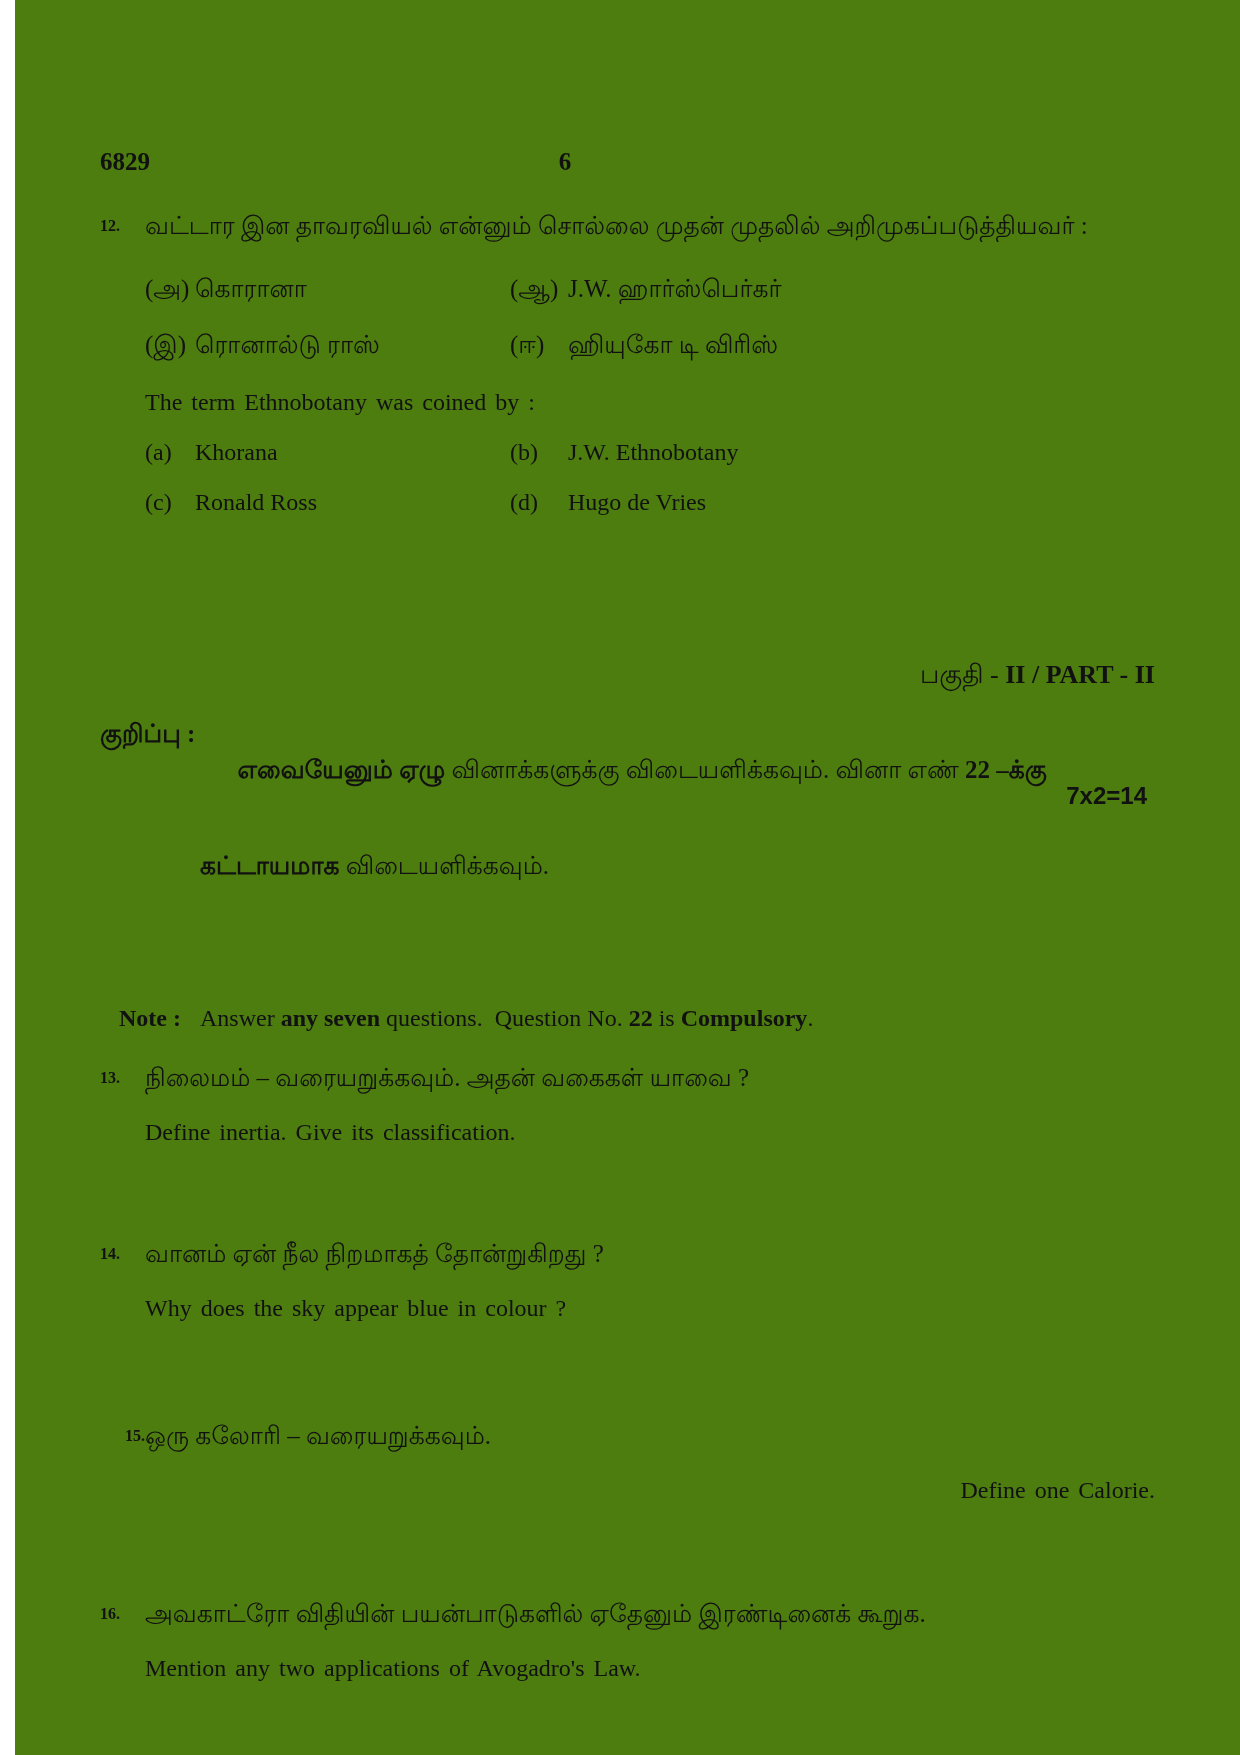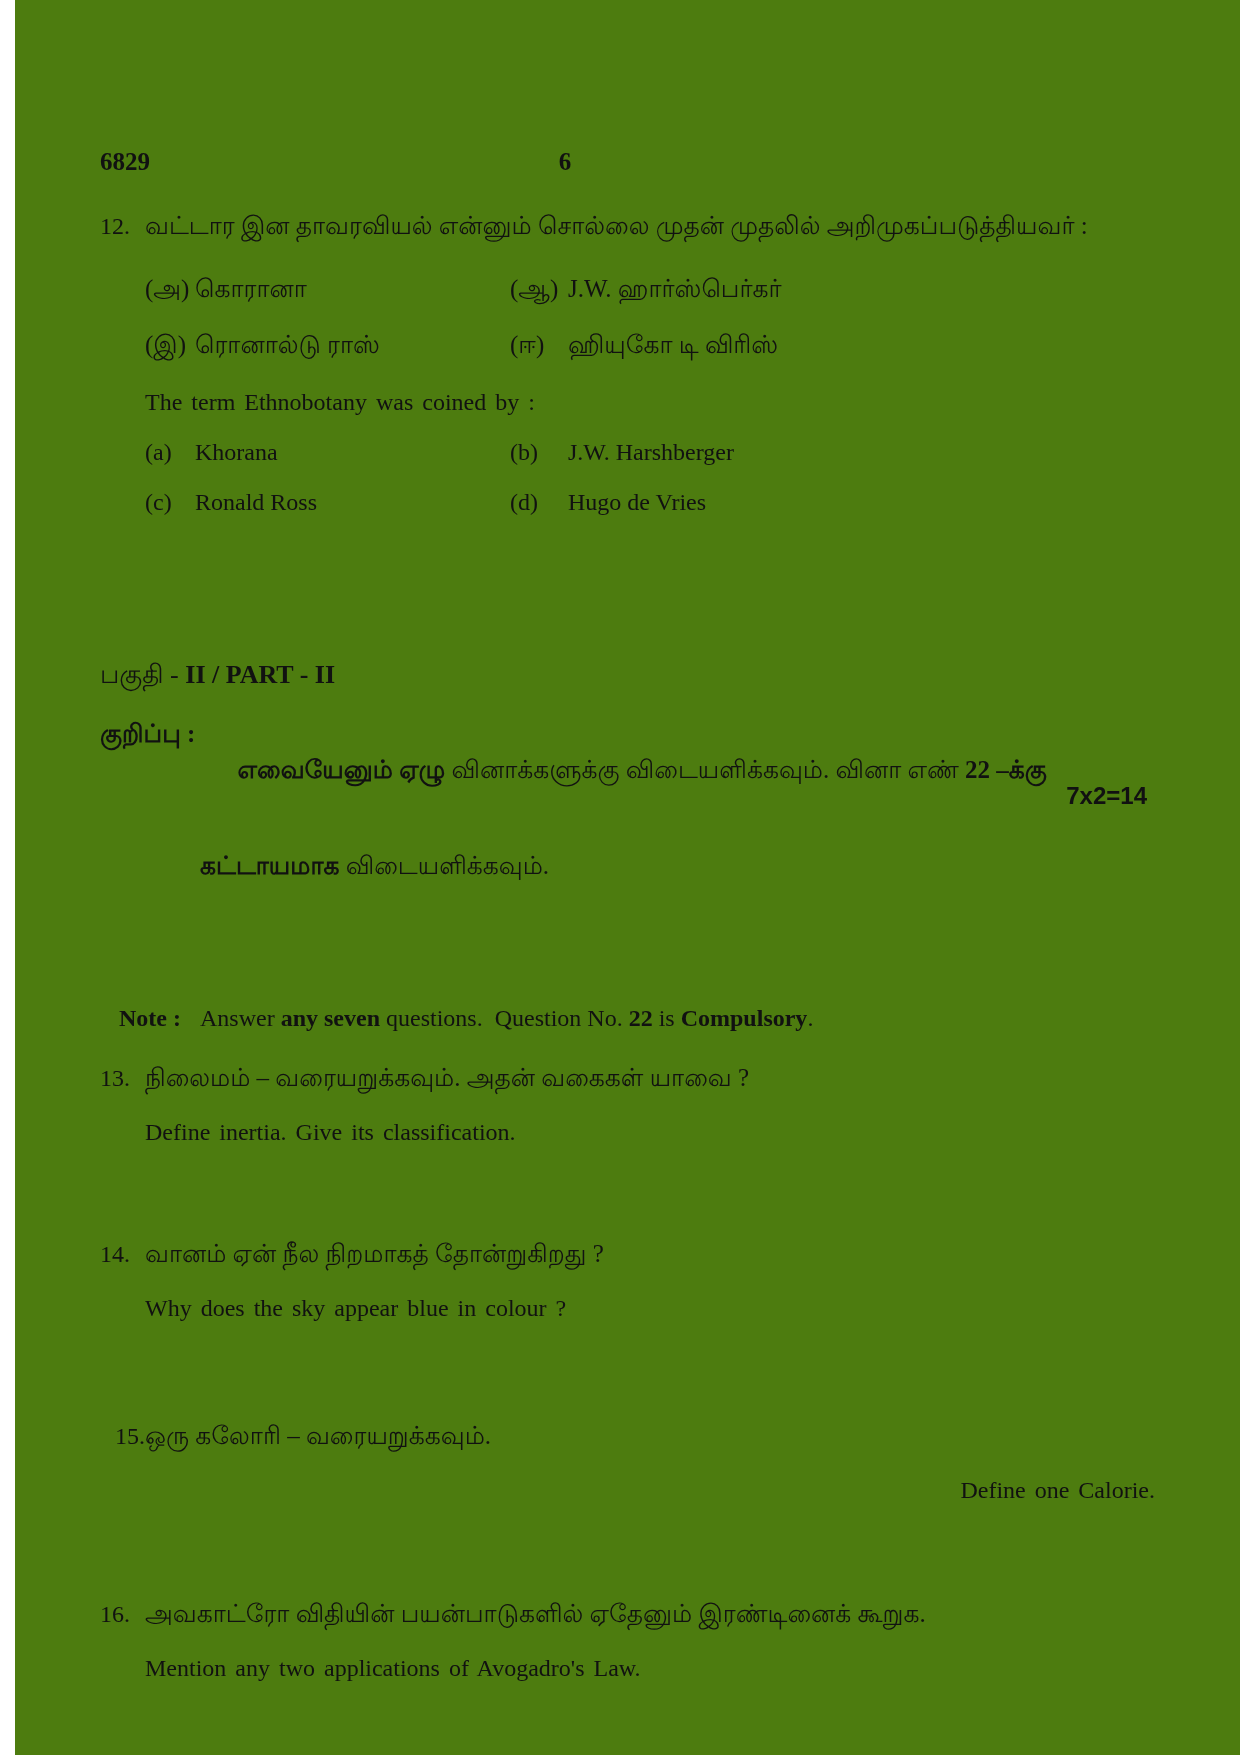--- a/index.html
+++ b/index.html
@@ -30,22 +30,22 @@
     font-weight: bold;
     line-height: 28px;
   }
   .hdr .code { width: 445px; }
   .hdr .pageno { width: 40px; text-align: center; }
 
   
   .qnum {
     width: 45px;
     flex: 0 0 45px;
-    font-weight: normal;
-    font-size: 24px;
+    font-weight: bold;
+    font-size: 16px;
   }
   .q12-ta {
     margin-top: 32px;
     font-size: 25px;
     line-height: 36px;
   }
   .indent { margin-left: 45px; }
 
   .optgrid {
     display: grid;
@@ -61,21 +61,21 @@
     font-size: 24px;
     line-height: 32px;
     word-spacing: 3px;
   }
   .og3 { margin-top: 18px; }
   .og4 { margin-top: 18px; }
 
   
   .part-heading {
     margin-top: 140px;
-    text-align: left;
+    text-align: right;
     font-size: 26px;
     line-height: 34px;
   }
 
   
   .note-ta {
     position: relative;
     margin-top: 24px;
     font-size: 25px;
     line-height: 36px;
@@ -142,21 +142,21 @@
     <span>(ஈ)</span>
     <span>ஹியுகோ டி விரிஸ்</span>
   </div>
 
   <div class="indent stem-en">The term Ethnobotany was coined by :</div>
 
   <div class="indent optgrid optgrid-en og3">
     <span>(a)</span>
     <span>Khorana</span>
     <span>(b)</span>
-    <span>J.W. Harshberger</span>
+    <span>J.W. Ethnobotany</span>
   </div>
   <div class="indent optgrid optgrid-en og4">
     <span>(c)</span>
     <span>Ronald Ross</span>
     <span>(d)</span>
     <span>Hugo de Vries</span>
   </div>
 
   <div class="part-heading">
     <span>பகுதி - </span><span class="b">II / PART - II</span>

